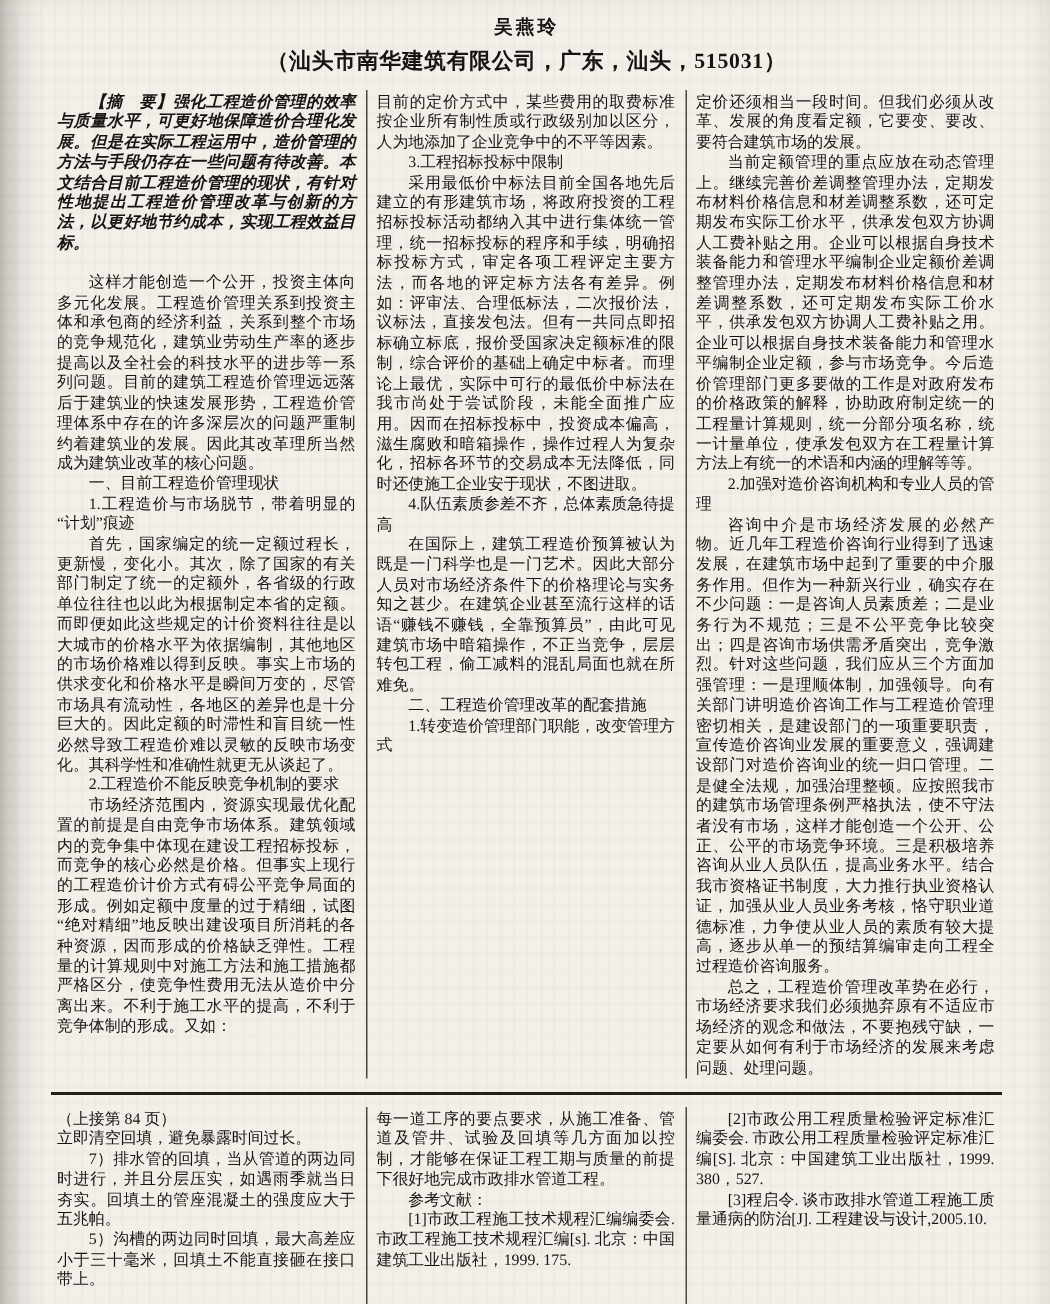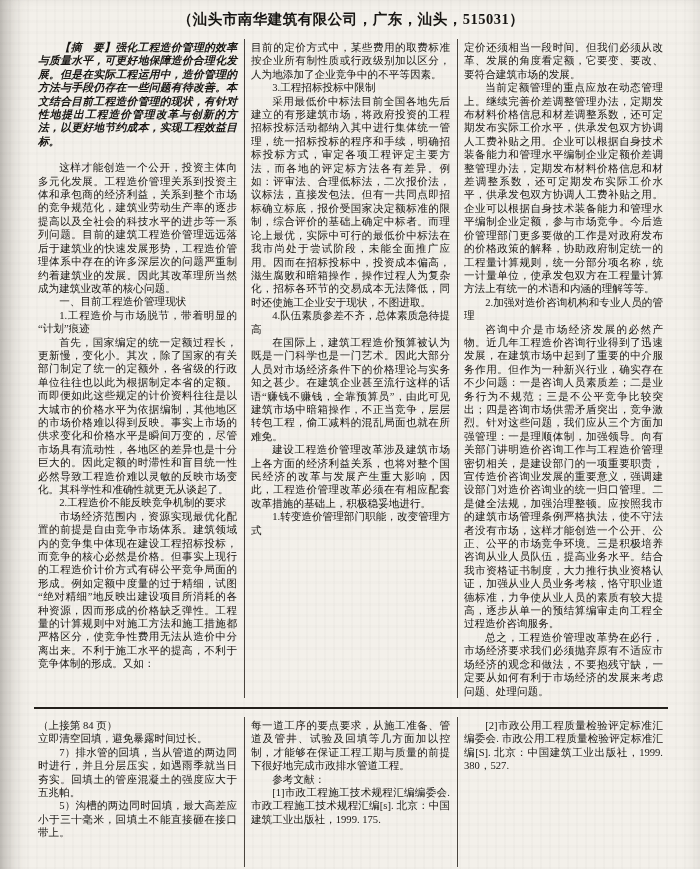--- a/index.html
+++ b/index.html
@@ -54,20 +54,21 @@
   }
   .columns.bottom{min-height:150px;}
   .columns.bottom .col{padding-top:2px;}
 </style>
 </head>
 <body>
 
 <div class="page">
 
   <header class="paper-header">
+    <div class="author">吴燕玲</div>
     <div class="affiliation">（汕头市南华建筑有限公司，广东，汕头，515031）</div>
   </header>
 
   <section class="columns top">
     <div class="col">
       <div class="abstract-block">
         <p class="para"><span class="lbl">【摘　要】</span><span>强化工程造价管理的效率与质量水平，可更好地保障造价合理化发展。但是在实际工程运用中，造价管理的方法与手段仍存在一些问题有待改善。本文结合目前工程造价管理的现状，有针对性地提出工程造价管理改革与创新的方法，以更好地节约成本，实现工程效益目标。</span></p>
       </div>
       <div>
           <p class="para gap">这样才能创造一个公开，投资主体向多元化发展。工程造价管理关系到投资主体和承包商的经济利益，关系到整个市场的竞争规范化，建筑业劳动生产率的逐步提高以及全社会的科技水平的进步等一系列问题。目前的建筑工程造价管理远远落后于建筑业的快速发展形势，工程造价管理体系中存在的许多深层次的问题严重制约着建筑业的发展。因此其改革理所当然成为建筑业改革的核心问题。</p>
@@ -78,21 +79,21 @@
           <p class="para">市场经济范围内，资源实现最优化配置的前提是自由竞争市场体系。建筑领域内的竞争集中体现在建设工程招标投标，而竞争的核心必然是价格。但事实上现行的工程造价计价方式有碍公平竞争局面的形成。例如定额中度量的过于精细，试图“绝对精细”地反映出建设项目所消耗的各种资源，因而形成的价格缺乏弹性。工程量的计算规则中对施工方法和施工措施都严格区分，使竞争性费用无法从造价中分离出来。不利于施工水平的提高，不利于竞争体制的形成。又如：</p>
         </div>
     </div>
     <div class="col">
       <div>
           <p class="para cont">目前的定价方式中，某些费用的取费标准按企业所有制性质或行政级别加以区分，人为地添加了企业竞争中的不平等因素。</p>
           <p class="para h2">3.工程招标投标中限制</p>
           <p class="para">采用最低价中标法目前全国各地先后建立的有形建筑市场，将政府投资的工程招标投标活动都纳入其中进行集体统一管理，统一招标投标的程序和手续，明确招标投标方式，审定各项工程评定主要方法，而各地的评定标方法各有差异。例如：评审法、合理低标法，二次报价法，议标法，直接发包法。但有一共同点即招标确立标底，报价受国家决定额标准的限制，综合评价的基础上确定中标者。而理论上最优，实际中可行的最低价中标法在我市尚处于尝试阶段，未能全面推广应用。因而在招标投标中，投资成本偏高，滋生腐败和暗箱操作，操作过程人为复杂化，招标各环节的交易成本无法降低，同时还使施工企业安于现状，不图进取。</p>
           <p class="para h2">4.队伍素质参差不齐，总体素质急待提高</p>
           <p class="para">在国际上，建筑工程造价预算被认为既是一门科学也是一门艺术。因此大部分人员对市场经济条件下的价格理论与实务知之甚少。在建筑企业甚至流行这样的话语“赚钱不赚钱，全靠预算员”，由此可见建筑市场中暗箱操作，不正当竞争，层层转包工程，偷工减料的混乱局面也就在所难免。</p>
-          <p class="para">建设工程造价管理改革涉及建筑市场上各方面的经济利益关系，也将对整个国民经济的改革与发展产生重大影响，因此，工程造价管理改革必须在有相应配套改革措施的基础上，积极稳妥地进行。</p>
+          <p class="para h1">二、工程造价管理改革的配套措施</p>
           <p class="para h2">1.转变造价管理部门职能，改变管理方式</p>
         </div>
     </div>
     <div class="col">
       <div>
           <p class="para cont">定价还须相当一段时间。但我们必须从改革、发展的角度看定额，它要变、要改、要符合建筑市场的发展。</p>
           <p class="para">当前定额管理的重点应放在动态管理上。继续完善价差调整管理办法，定期发布材料价格信息和材差调整系数，还可定期发布实际工价水平，供承发包双方协调人工费补贴之用。企业可以根据自身技术装备能力和管理水平编制企业定额价差调整管理办法，定期发布材料价格信息和材差调整系数，还可定期发布实际工价水平，供承发包双方协调人工费补贴之用。企业可以根据自身技术装备能力和管理水平编制企业定额，参与市场竞争。今后造价管理部门更多要做的工作是对政府发布的价格政策的解释，协助政府制定统一的工程量计算规则，统一分部分项名称，统一计量单位，使承发包双方在工程量计算方法上有统一的术语和内涵的理解等等。</p>
           <p class="para h2">2.加强对造价咨询机构和专业人员的管理</p>
           <p class="para">咨询中介是市场经济发展的必然产物。近几年工程造价咨询行业得到了迅速发展，在建筑市场中起到了重要的中介服务作用。但作为一种新兴行业，确实存在不少问题：一是咨询人员素质差；二是业务行为不规范；三是不公平竞争比较突出；四是咨询市场供需矛盾突出，竞争激烈。针对这些问题，我们应从三个方面加强管理：一是理顺体制，加强领导。向有关部门讲明造价咨询工作与工程造价管理密切相关，是建设部门的一项重要职责，宣传造价咨询业发展的重要意义，强调建设部门对造价咨询业的统一归口管理。二是健全法规，加强治理整顿。应按照我市的建筑市场管理条例严格执法，使不守法者没有市场，这样才能创造一个公开、公正、公平的市场竞争环境。三是积极培养咨询从业人员队伍，提高业务水平。结合我市资格证书制度，大力推行执业资格认证，加强从业人员业务考核，恪守职业道德标准，力争使从业人员的素质有较大提高，逐步从单一的预结算编审走向工程全过程造价咨询服务。</p>
           <p class="para">总之，工程造价管理改革势在必行，市场经济要求我们必须抛弃原有不适应市场经济的观念和做法，不要抱残守缺，一定要从如何有利于市场经济的发展来考虑问题、处理问题。</p>
@@ -114,17 +115,18 @@
     <div class="col">
       <div>
           <p class="para cont">每一道工序的要点要求，从施工准备、管道及管井、试验及回填等几方面加以控制，才能够在保证工程工期与质量的前提下很好地完成市政排水管道工程。</p>
           <p class="para h2">参考文献：</p>
           <p class="para ref">[1]市政工程施工技术规程汇编编委会. 市政工程施工技术规程汇编[s]. 北京：中国建筑工业出版社，1999. 175.</p>
         </div>
     </div>
     <div class="col">
       <div>
           <p class="para ref">[2]市政公用工程质量检验评定标准汇编委会. 市政公用工程质量检验评定标准汇编[S]. 北京：中国建筑工业出版社，1999. 380，527.</p>
+          <p class="para ref">[3]程启令. 谈市政排水管道工程施工质量通病的防治[J]. 工程建设与设计,2005.10.</p>
         </div>
     </div>
   </section>
 
 </div>
 
 </body></html>

